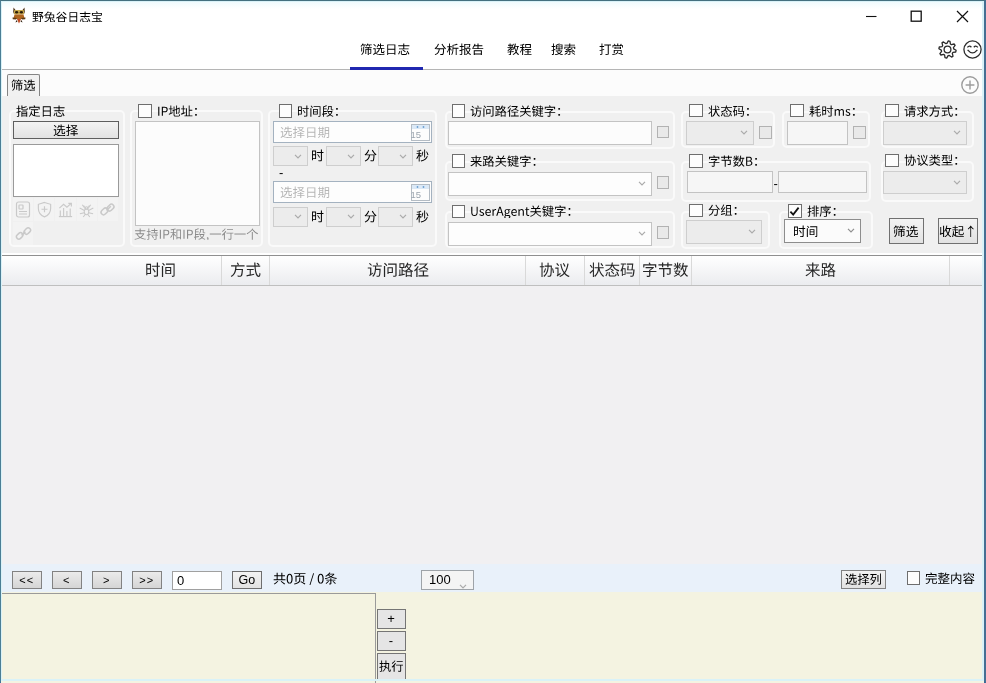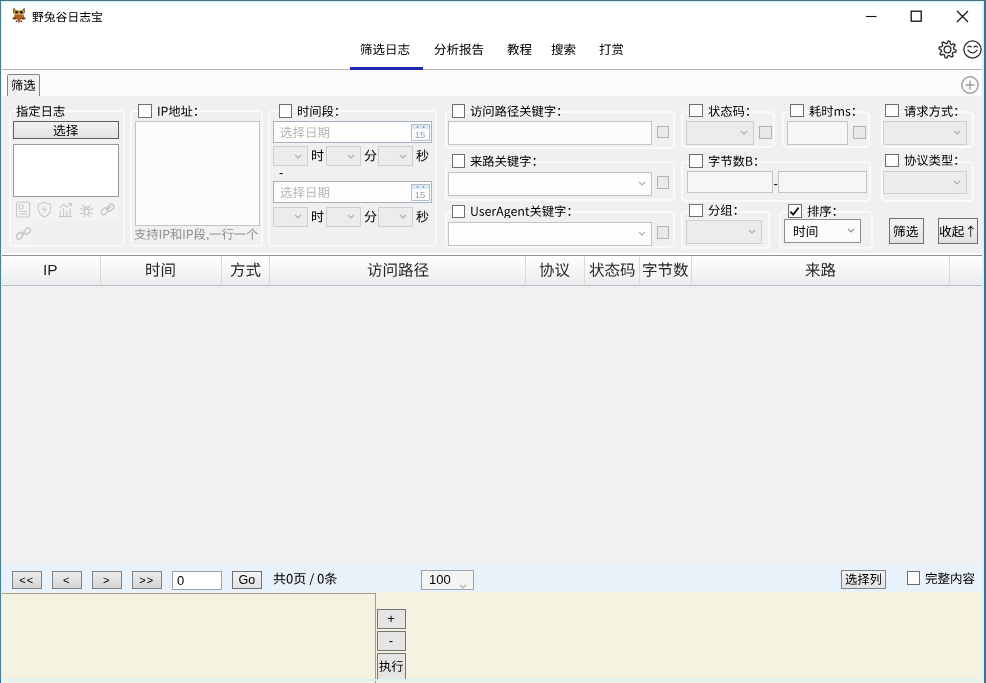--- a/index.html
+++ b/index.html
@@ -33,21 +33,21 @@
 .combo { position:absolute; background:#fdfdfd; border:1px solid #c6c6c6; }
 .combo.dis { background:#ececec; border-color:#cecece; }
 .combo .chev { position:absolute; right:5px; top:50%; margin-top:-2.5px; width:8px; height:5px; }
 .combo .chev svg { display:block; }
 .t-combo { width:35px; height:20px; background:#f1f1f1; border-color:#d6d6d6; }
 .unit { position:absolute; display:inline-flex; }
 .sqbtn { position:absolute; background:#e9e9e9; border:1px solid #b2b2b2; }
 .datebox { position:absolute; background:#fdfdfd; border:1px solid #a4b2c0; display:flex; align-items:center; padding-left:6px; }
 .datebox .ph { color:#b4b4b4; display:inline-flex; }
 .calico { position:absolute; right:1.5px; top:2px; width:19px; height:17px; }
-.calnum { position:absolute; left:0; top:5px; width:19px; text-align:center; font-size:9.5px; color:#9aa4ae; }
+.calnum { position:absolute; left:0; top:5px; width:19px; font-size:9.5px; color:#9aa4ae; }
 .ticon { position:absolute; width:20.2px; height:23px; background:#f3f3f3; display:flex; align-items:center; justify-content:center; }
 .dash { position:absolute; font-size:13px; color:#000; }
 .hint { position:absolute; color:#8a8a8a; display:inline-flex; }
 #thead { position:absolute; left:0; top:253.5px; width:100%; height:31px; background:linear-gradient(#ffffff,#ebecef); border-top:1px solid #909090; border-bottom:1px solid #bfbfbf; }
 .th { position:absolute; top:0; height:29px; display:flex; align-items:center; justify-content:center; color:#262626; border-right:1px solid #d9d9d9; }
 .th.last { border-right:none; }
 #tbody { position:absolute; left:0; top:284.5px; width:100%; height:278.5px; background:#f1f0f2; }
 #pager { position:absolute; left:0; top:563px; width:100%; height:28px; background:#e9f1fa; }
 .pgbtn { position:absolute; top:7px; width:29.5px; height:18px; background:linear-gradient(#ebebeb,#d5d5d5); border:1px solid #828282; display:flex; align-items:center; justify-content:center; font-size:11px; letter-spacing:1px; color:#000; }
 #pg-input { position:absolute; left:171px; top:6.5px; width:49.5px; height:19px; background:#fff; border:1px solid #a0a0a0; font-size:13px; padding-left:4px; display:flex; align-items:center; }
@@ -708,23 +708,20 @@
               <path transform="translate(100,0)" d="m10 39c0-18-2-34-7-44c1-1 5-3 6-4c3 6 5 13 6 21c7-14 19-17 41-17l38 0c0 2 2 5 3 7c-6 0-37 0-42 0c-9 0-16 0-22 3l0 20l16 0l0 7l-16 0l0 15l17 0l0 6l-19 0l0 13l17 0l0 7l-17 0l0 11l-7 0l0-11l-17 0l0-7l17 0l0-13l-19 0l0-6l21 0l0-39c-4 4-7 9-10 16c1 5 1 9 1 14zm45 13l0-33c0-9 3-11 12-11c2 0 15 0 18 0c8 0 10 4 11 18c-2 1-5 2-6 3c-1-12-2-14-6-14c-3 0-14 0-16 0c-5 0-6 1-6 4l0 26l21 0l0-3l7 0l0 37l-36 0l0-6l29 0l0-21z"></path>
               <path transform="translate(200,0)" d="m47 69l0-77l6 0l0 77c4-5 11-12 17-16l3 6c-9 7-17 17-23 25c-6-8-14-18-23-25l3-6c6 4 13 11 17 16z"></path>
             </g>
           </svg>
           <i class="sr">收起↑</i>
         </span>
       </div>
 </div>
 
 <div id="thead">
-<div class="th" style="left:0.0px;width:99.5px">
-        <span class="gt155">IP</span>
-      </div>
       <div class="th" style="left:99.5px;width:121.5px">
         <span class="gt155">
           <svg class="gt" width="31.00" height="15.5" viewBox="0 0 200 100">
             <g transform="translate(0,88) scale(1,-1)" fill="currentColor">
               <path transform="translate(0,0)" d="m47 45c6-7 13-18 16-24l6 4c-3 6-10 16-15 23zm-15-5l0-23l-17 0l0 23zm0 7l-17 0l0 22l17 0zm-24 29l0-74l7 0l0 9l24 0l0 65zm68 8l0-20l-32 0l0-7l32 0l0-54c0-2 0-2-2-2c-3-1-10-1-18 0c1-3 2-6 3-8c10 0 16 0 20 1c4 2 5 4 5 9l0 54l12 0l0 7l-12 0l0 20z"></path>
               <path transform="translate(100,0)" d="m9 62l0-70l8 0l0 70zm2 17c4-4 9-11 12-15l6 4c-3 5-8 10-13 15zm27-49l24 0l0-14l-24 0zm0 19l24 0l0-13l-24 0zm-7 6l0-45l38 0l0 45zm4 23l0-7l49 0l0-70c0-1-1-2-2-2c-1 0-6 0-10 0c1-1 2-5 3-7c6 0 10 0 13 2c2 1 3 3 3 7l0 77z"></path>
             </g>
           </svg>
           <i class="sr">时间</i>
         </span>

